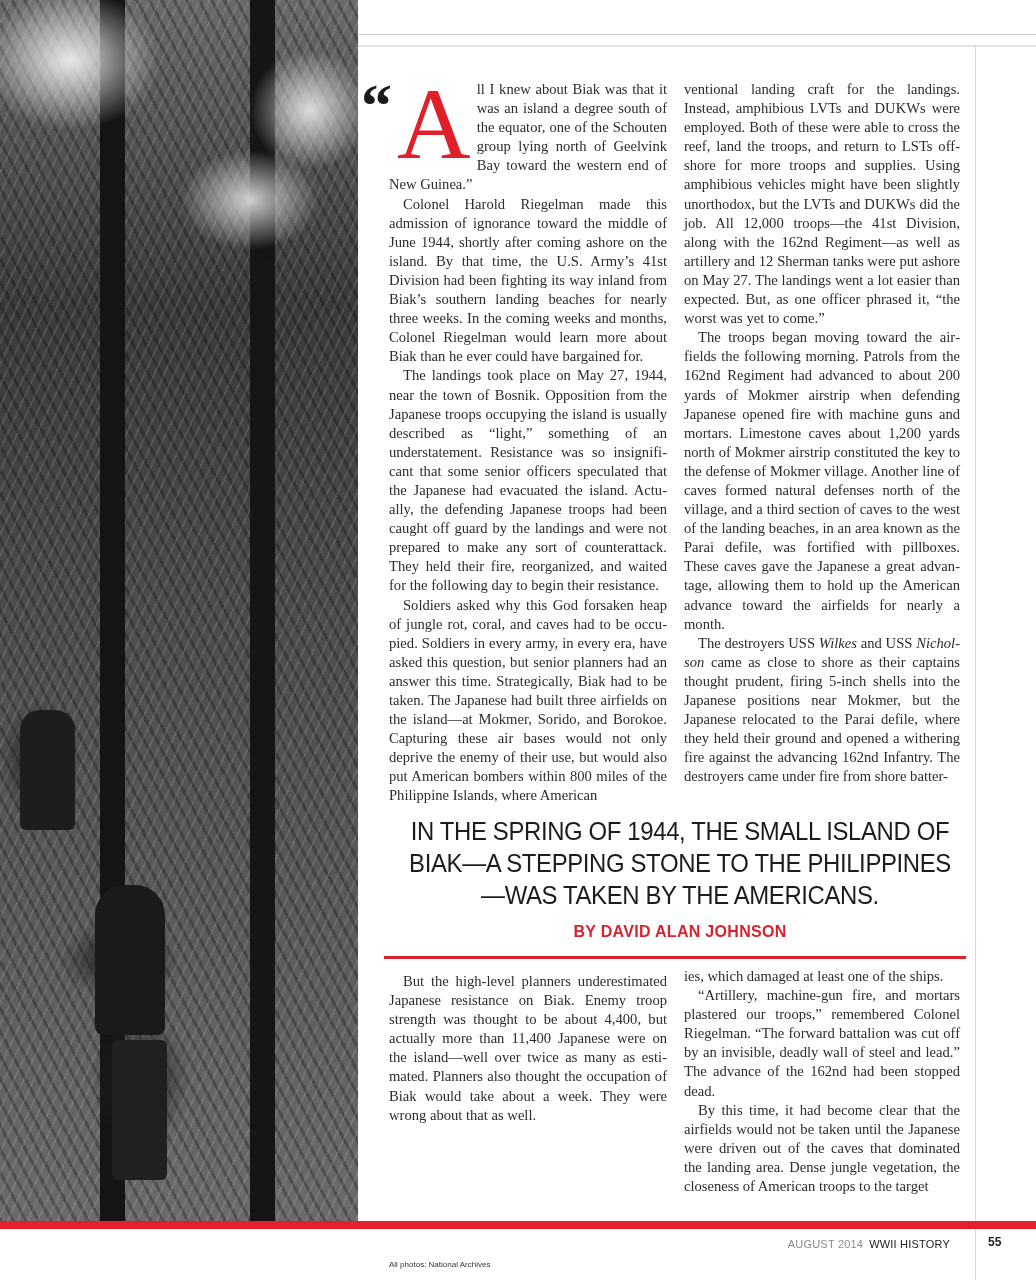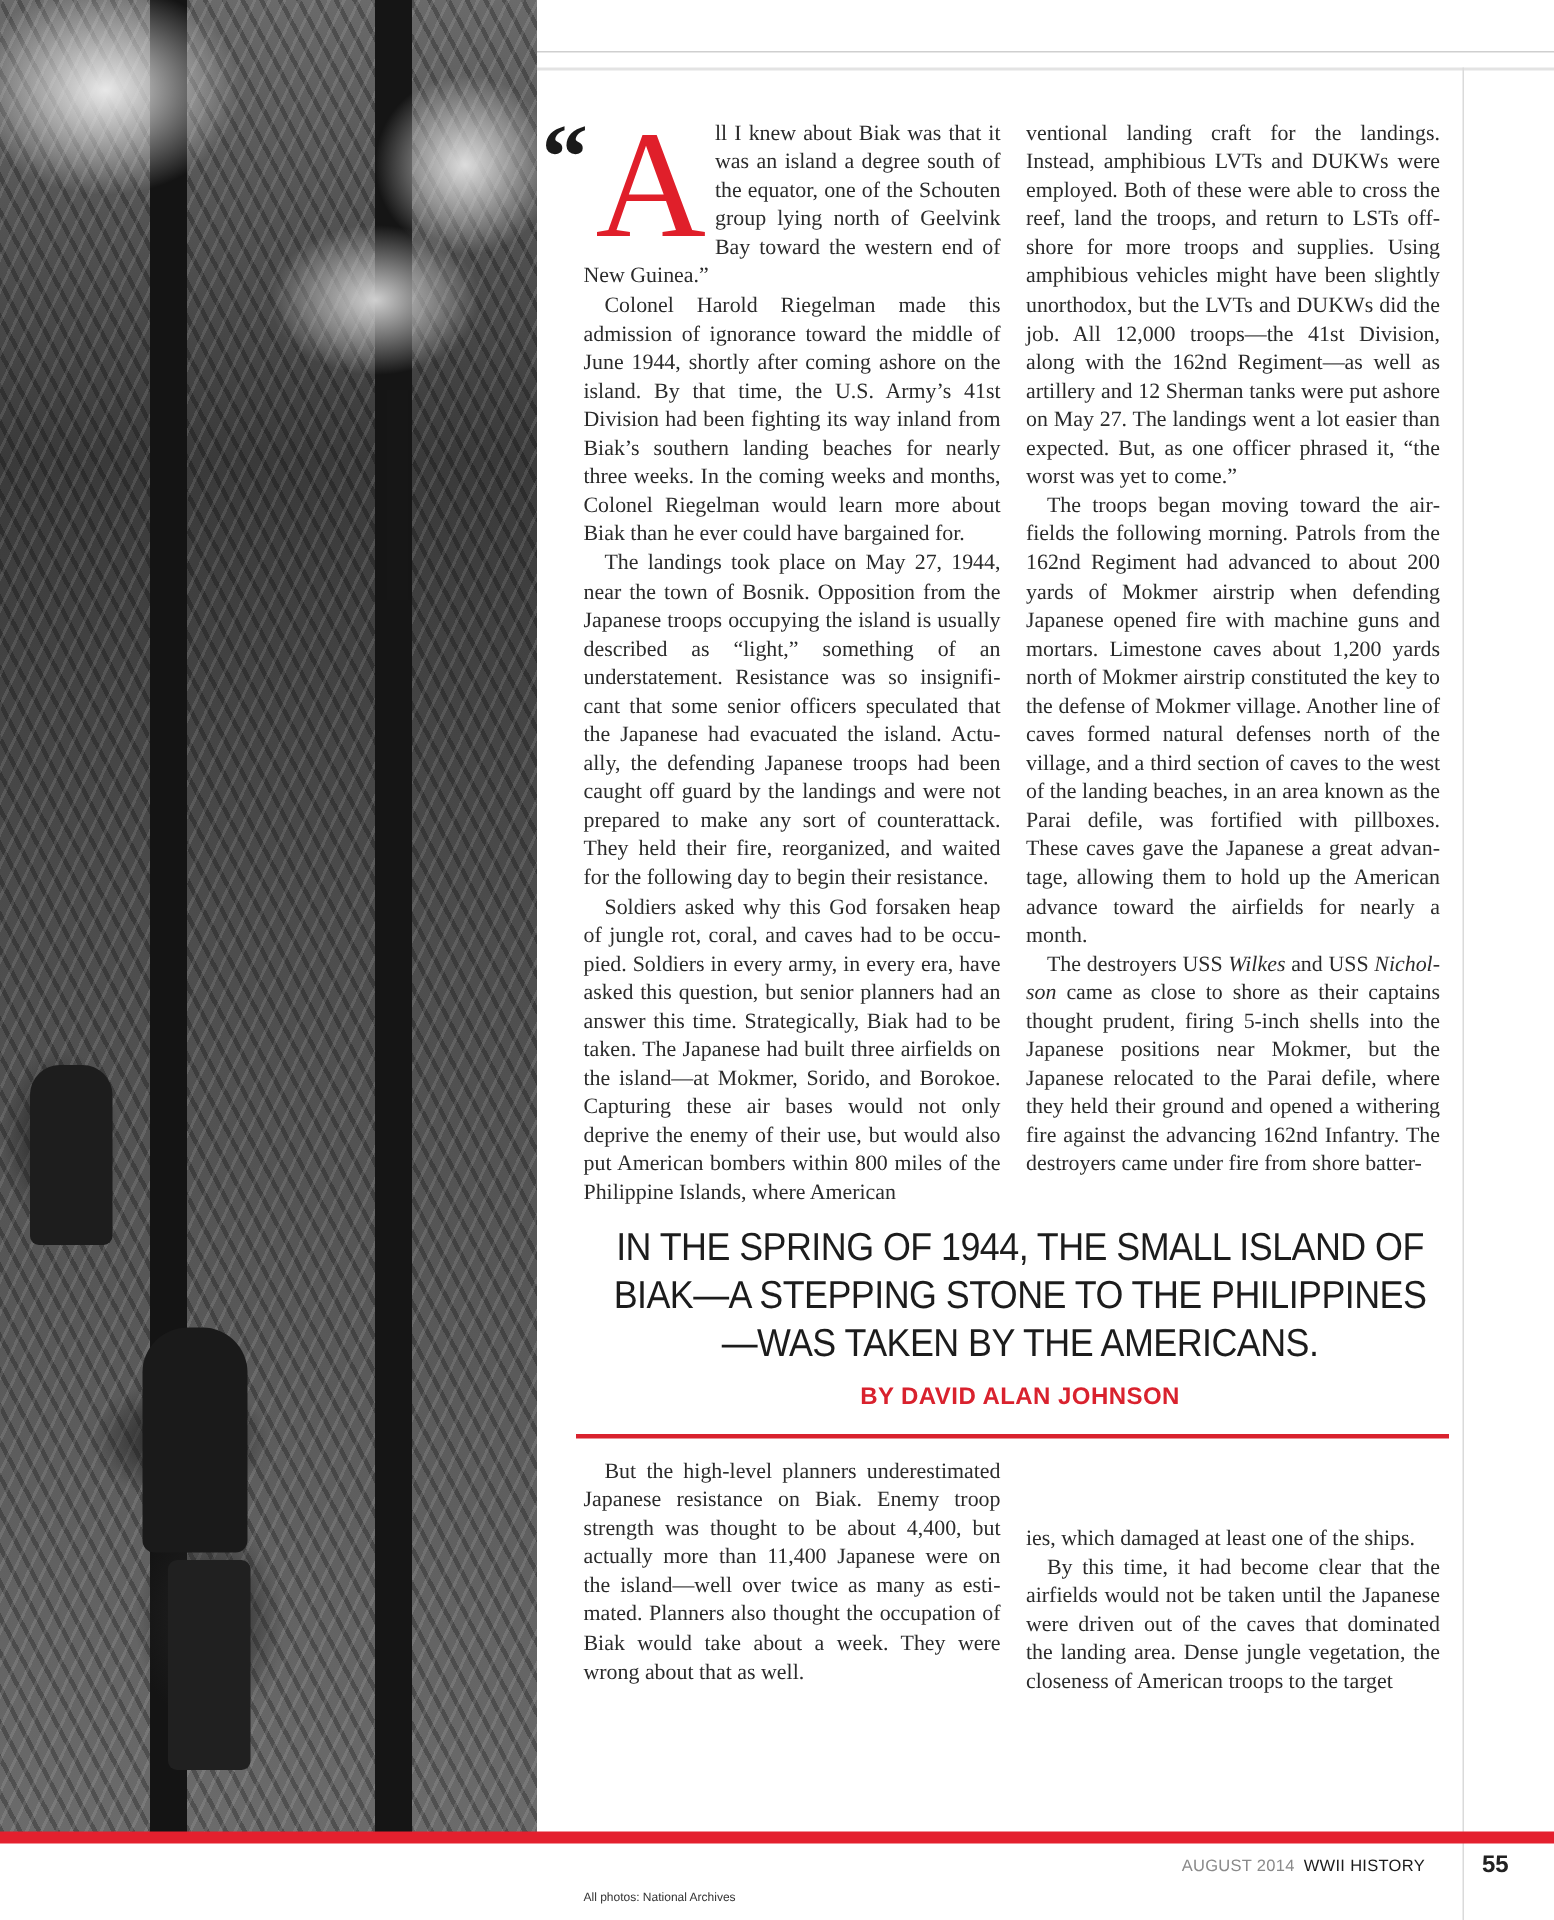--- a/index.html
+++ b/index.html
@@ -32,21 +32,21 @@
   
   .col {
     position: absolute; font-size: 14.6px; line-height: 19.1px; text-align: justify;
     hyphens: manual; color: #2b2b2b;
   }
   .col p { text-indent: 14px; }
   .col p.noindent { text-indent: 0; }
   .col1 { left: 389px; top: 80px; width: 278px; }
   .col2 { left: 684px; top: 80px; width: 276px; }
   .col3 { left: 389px; top: 972px; width: 278px; }
-  .col4 { left: 684px; top: 1017px; width: 276px; }
+  .col4 { left: 684px; top: 967px; width: 276px; }
 
   .dropcap-wrap { position: relative; }
   .quote-mark {
     position: absolute; left: -28px; top: -6px; font-size: 62px; line-height: 62px;
     font-weight: bold; color: #1a1a1a; font-family: "Liberation Serif", serif;
   }
   .dropcap {
     float: left; font-size: 102px; line-height: 80px; color: #e01f2a;
     margin: 4px 6px 0 8px; font-family: "Liberation Serif", serif; height: 78px;
   }
@@ -72,21 +72,21 @@
     font-size:8px; color:#333;
   }
   .folio {
     position:absolute; right:86px; top:1238px; font-family:Liberation Sans, sans-serif;
     font-size:11px; color:#444; letter-spacing: 0.2px;
   }
   .folio .date { color:#8a8a8a; margin-right:6px; }
   .folio .mag { color:#1b1b1b; font-weight:normal; }
   .page-num {
     position:absolute; left:988px; top:1235px; font-family:"Liberation Sans", sans-serif;
-    font-weight:bold; font-size:16px; color:#222;
+    font-weight:bold; font-size:12px; color:#222;
   }
   i { }
 </style>
 </head>
 <body>
 
 <div class="photo">
   <div class="photo-trunk" style="left:258px; top:260px; width:14px; height:140px;"></div>
   <div class="photo-trunk" style="left:20px; top:710px; width:55px; height:120px; border-radius:20px 20px 6px 6px; background:#1d1d1d;"></div>
   <div class="photo-trunk" style="left:95px; top:885px; width:70px; height:150px; border-radius:30px 30px 8px 8px; background:#1a1a1a;"></div>
@@ -117,20 +117,21 @@
 <div class="deck">IN THE SPRING OF 1944, THE SMALL ISLAND OF BIAK—A STEPPING STONE TO THE PHILIPPINES—WAS TAKEN BY THE AMERICANS.</div>
 <div class="byline">BY DAVID ALAN JOHNSON</div>
 <div class="deck-rule"></div>
 
 <div class="col col3">
   <p>But the high-level planners underestimated Japanese resistance on Biak. Enemy troop strength was thought to be about 4,400, but actually more than 11,400 Japanese were on the island—well over twice as many as esti­mated. Planners also thought the occupation of Biak would take about a week. They were wrong about that as well.</p>
 </div>
 
 <div class="col col4">
   <p class="noindent">ies, which damaged at least one of the ships.</p>
+  <p>“Artillery, machine-gun fire, and mortars plastered our troops,” remembered Colonel Riegelman. “The forward battalion was cut off by an invisible, deadly wall of steel and lead.” The advance of the 162nd had been stopped dead.</p>
   <p>By this time, it had become clear that the airfields would not be taken until the Japanese were driven out of the caves that dominated the landing area. Dense jungle vegetation, the closeness of American troops to the target</p>
 </div>
 
 <div class="footer-bar"></div>
 <div class="credit">All photos: National Archives</div>
 <div class="folio">
   <span class="date">AUGUST 2014</span><span class="mag">WWII HISTORY</span>
 </div>
 <div class="page-num">55</div>
 

